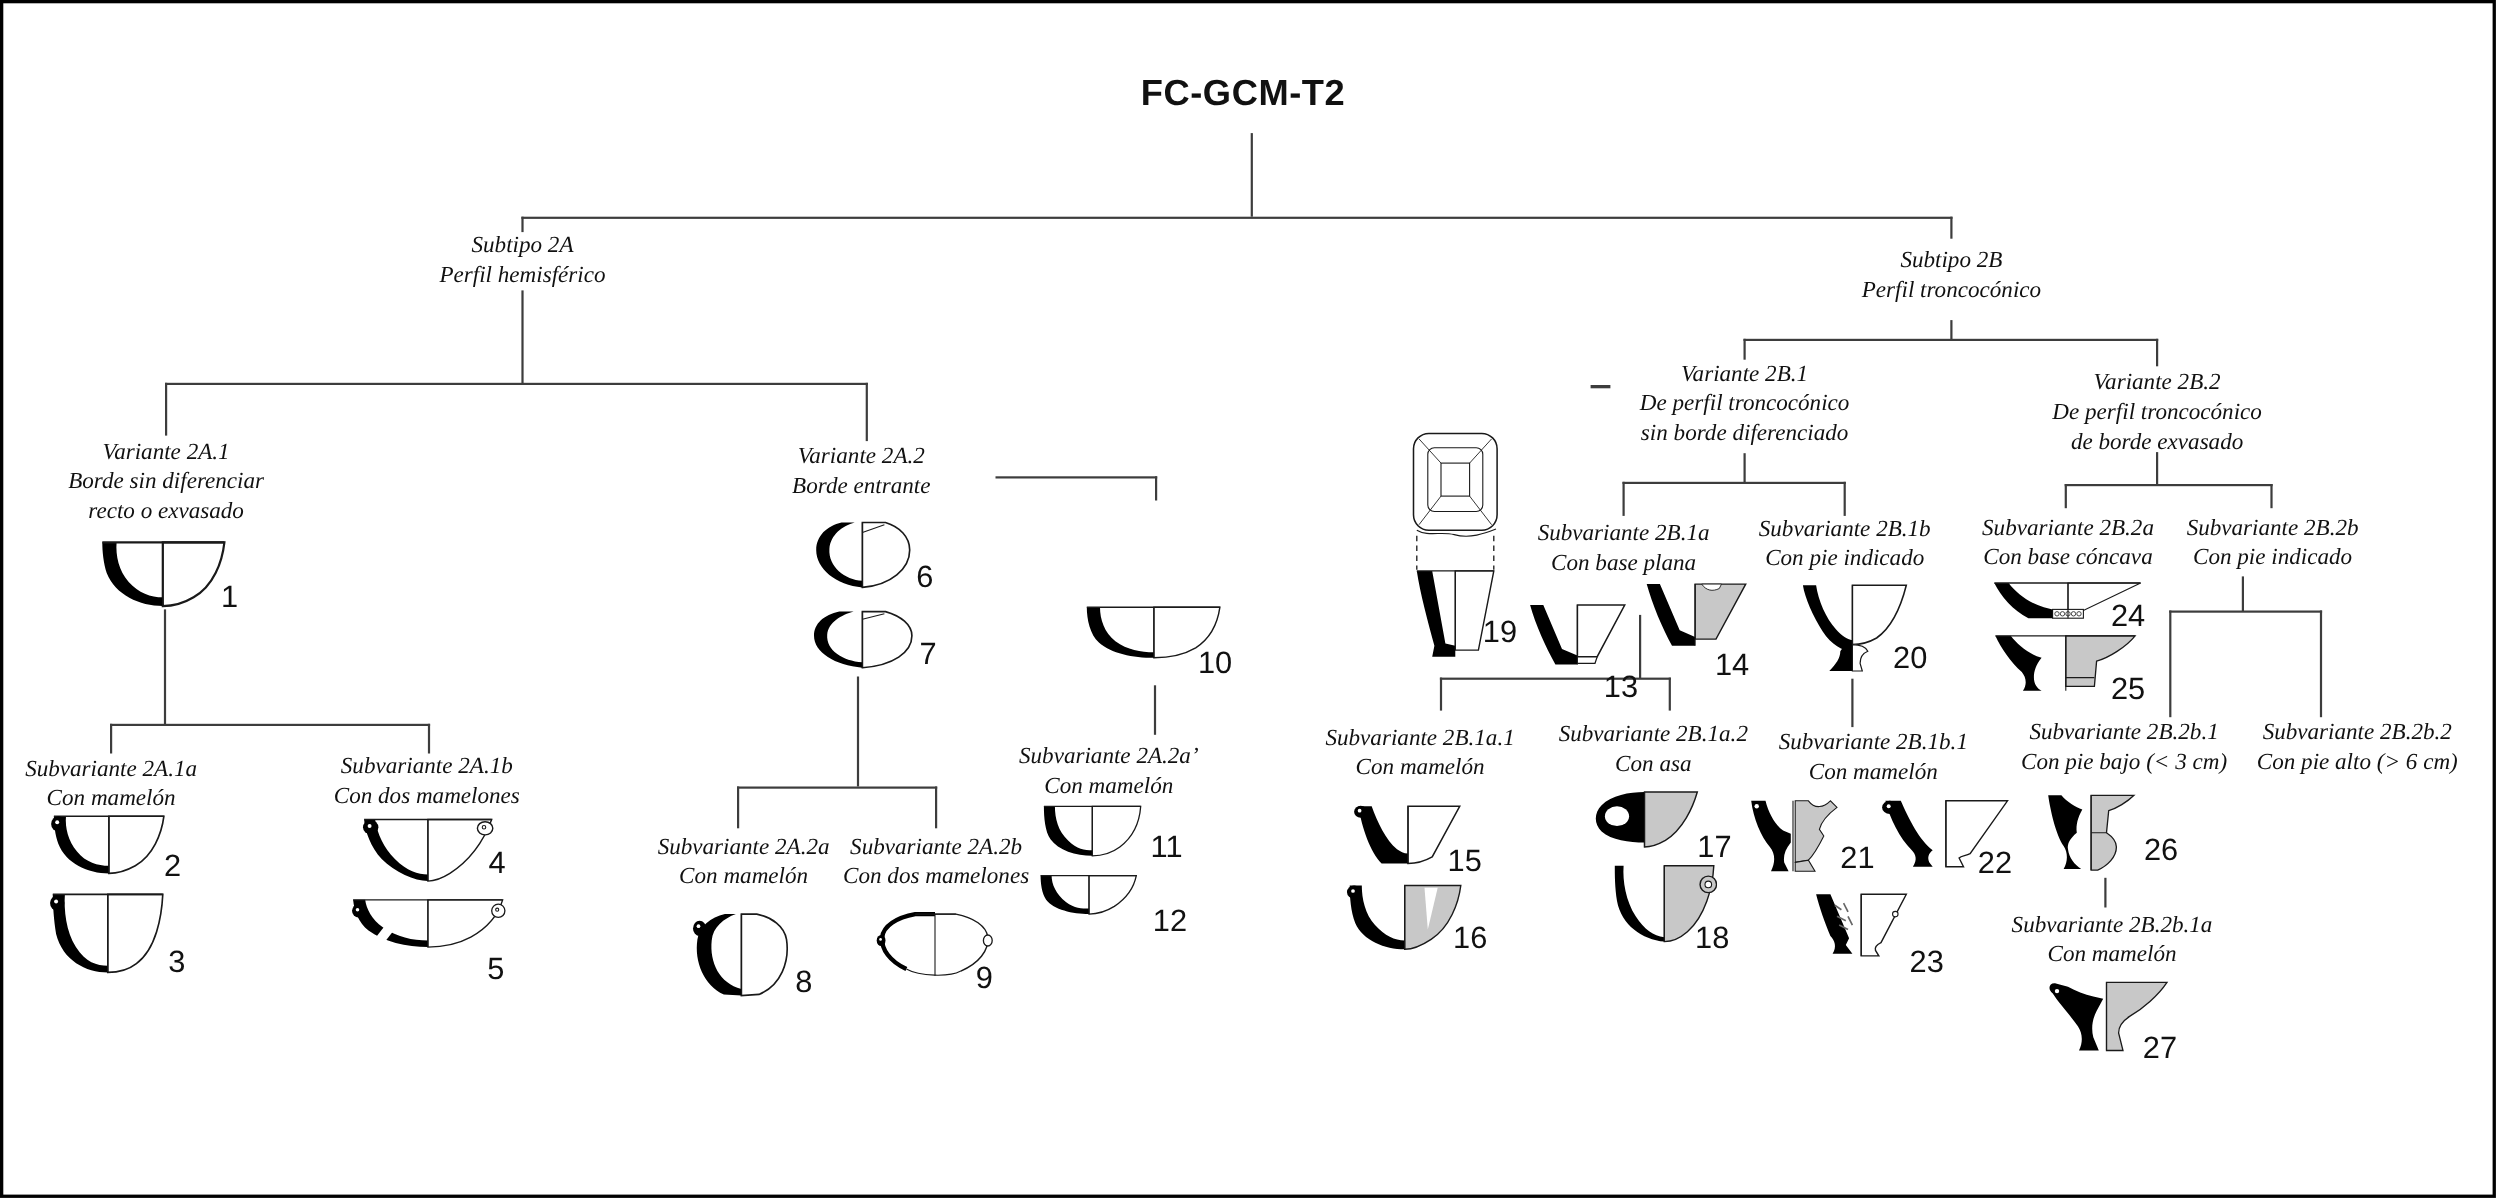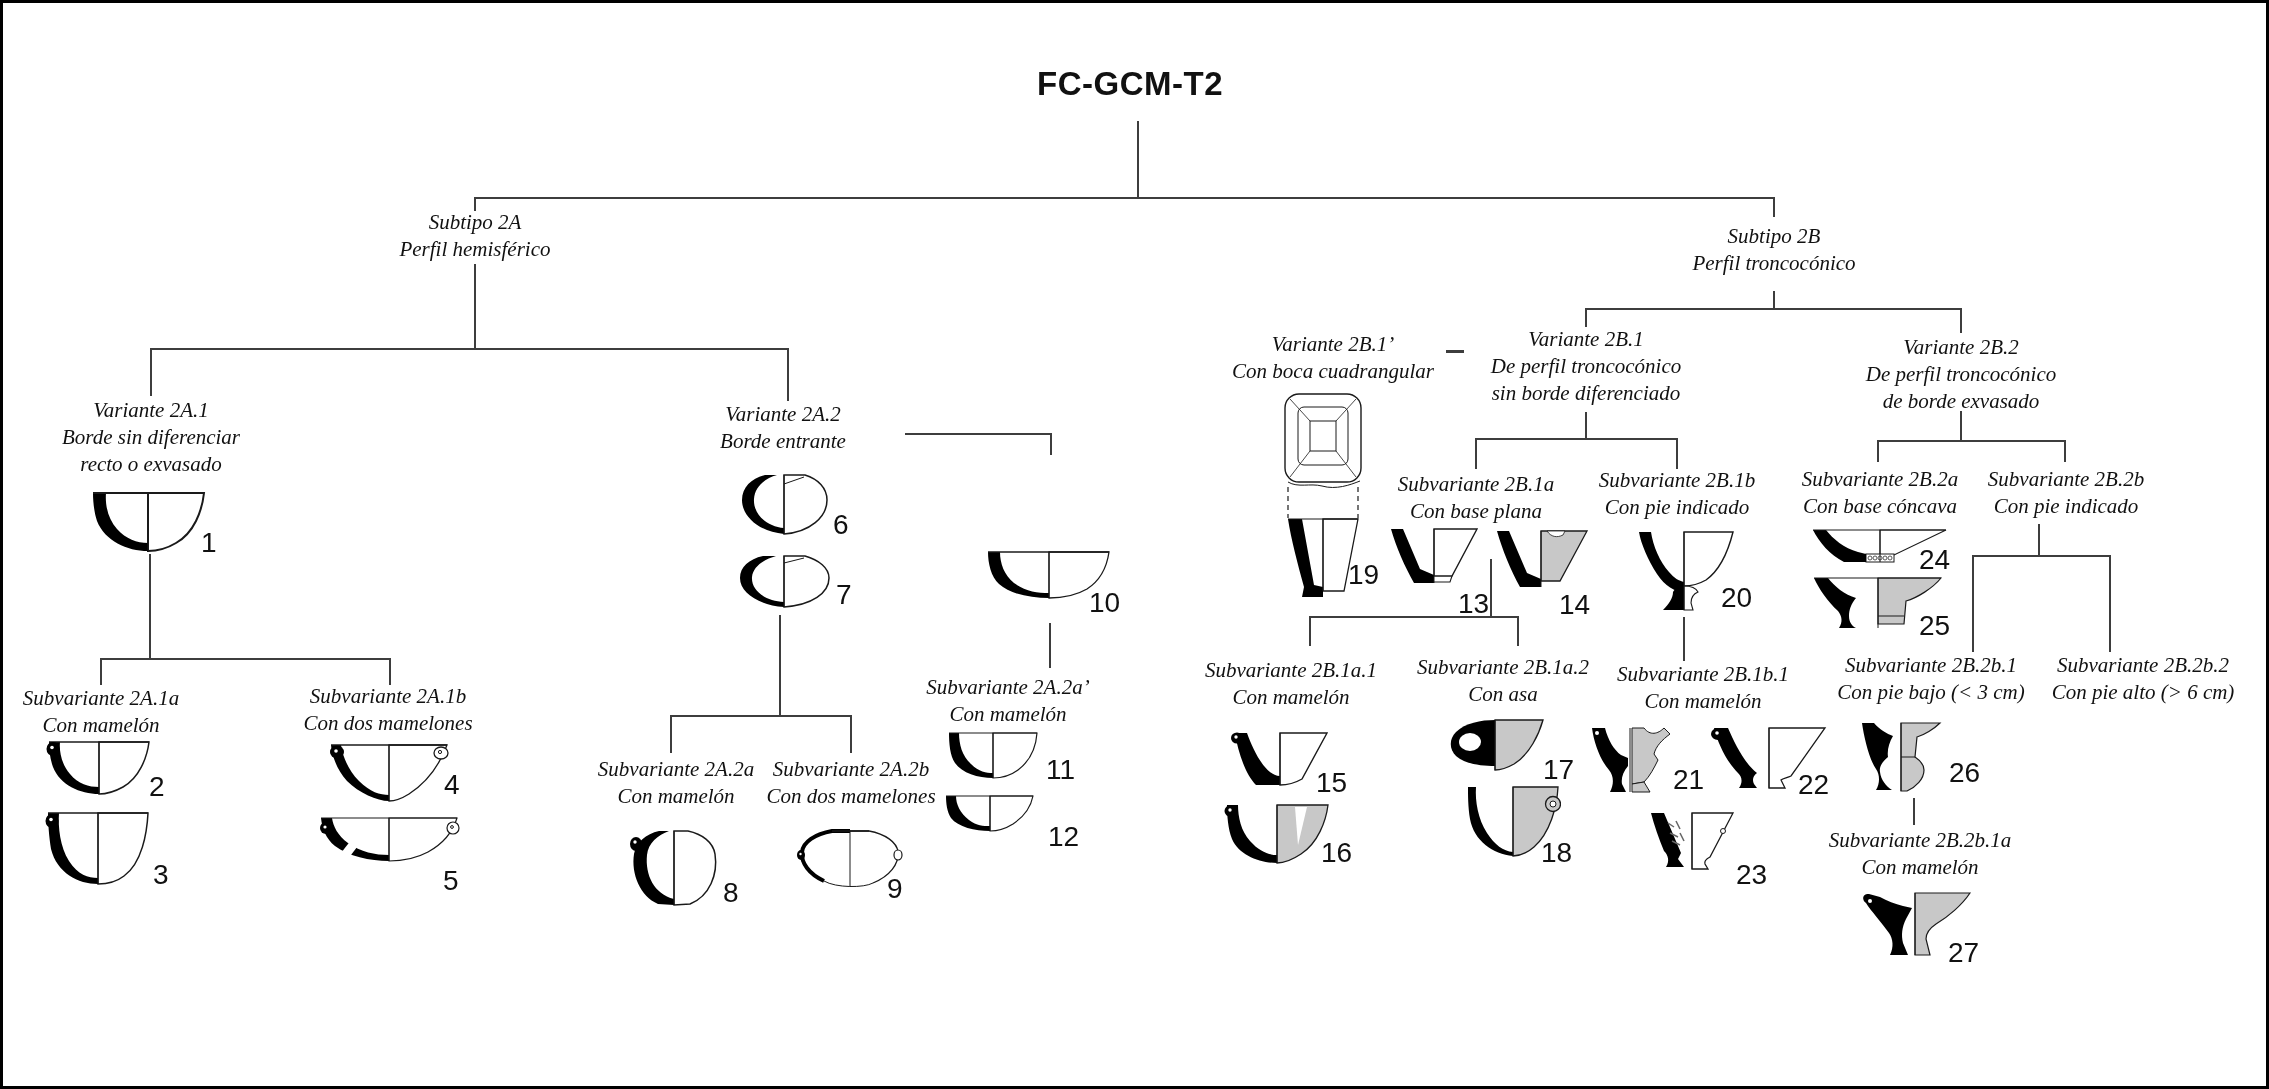--- a/index.html
+++ b/index.html
@@ -96,24 +96,20 @@
     <div>Con dos mamelones</div>
   </div>
   <div class="node" style="left:1005px;top:671px;">
     <div>Subvariante 2A.2a’</div>
     <div>Con mamelón</div>
   </div>
   <div class="node" style="left:1771px;top:220px;">
     <div>Subtipo 2B</div>
     <div>Perfil troncocónico</div>
   </div>
-  <div class="node" style="left:1330px;top:328px;">
-    <div>Variante 2B.1’</div>
-    <div>Con boca cuadrangular</div>
-  </div>
   <div class="node" style="left:1583px;top:323px;">
     <div>Variante 2B.1</div>
     <div>De perfil troncocónico</div>
     <div>sin borde diferenciado</div>
   </div>
   <div class="node" style="left:1958px;top:331px;">
     <div>Variante 2B.2</div>
     <div>De perfil troncocónico</div>
     <div>de borde exvasado</div>
   </div>
@@ -289,21 +285,21 @@
   <div class="vessel" style="left:940px;top:791px;width:93px;height:46px;">
     <svg width="93" height="46" viewBox="0 0 93 46">
       <path d="M47,2 H90 C88,12 82,22 70,30 C62,35 54,37 47,37 Z" fill="#fff" stroke="#1a1a1a" stroke-width="1.2"></path>
       <path d="M47,37 C32,37 15,33 8,24 C4,18 3,9 3,2 L13,2 C13,10 17,19 26,26 C34,32 40,32 47,32 Z" fill="#000"></path>
       <line x1="3" y1="2" x2="90" y2="2" stroke="#1a1a1a" stroke-width="1.2"></line>
       <line x1="47" y1="2" x2="47" y2="37" stroke="#1a1a1a" stroke-width="1"></line>
     </svg>
     <span class="vnum" style="left:105px;top:29px;">12</span>
   </div>
 
-  <div class="vessel" style="left:1385px;top:524px;width:92px;height:63px;text-decoration:underline;">
+  <div class="vessel" style="left:1385px;top:545px;width:92px;height:63px;text-decoration:underline;">
     <svg width="92" height="63" viewBox="0 0 92 63">
       <path d="M46,2 H89 L64,49 L46,49 Z" fill="#fff" stroke="#1a1a1a" stroke-width="1.4"></path>
       <path d="M64,49 L62,55 L46,55" fill="none" stroke="#1a1a1a" stroke-width="1.1"></path>
       <path d="M3,2 L15,2 L32,42 L46,48 L46,56 L26,56 C17,40 8,20 3,2 Z" fill="#000"></path>
       <line x1="46" y1="2" x2="46" y2="56" stroke="#1a1a1a" stroke-width="1"></line>
     </svg>
     <span class="vnum" style="left:70px;top:63px;">13</span>
   </div>
 
   <div class="vessel" style="left:1490px;top:526px;width:97px;height:65px;">

